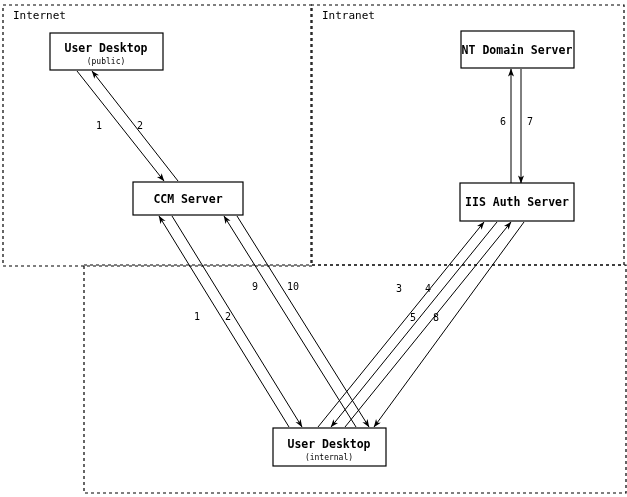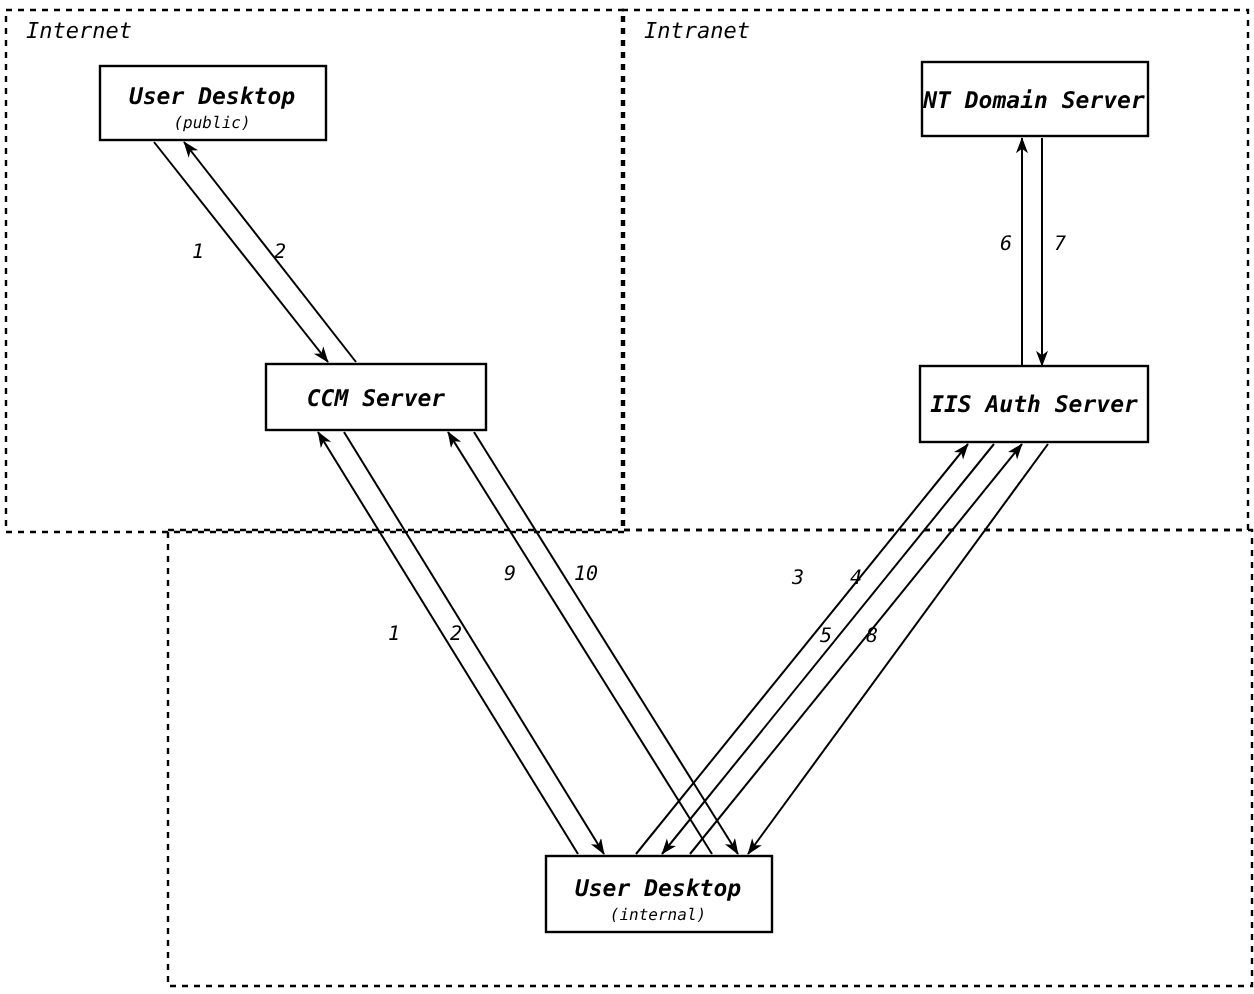--- a/index.html
+++ b/index.html
@@ -9,21 +9,20 @@
   }
   body {
     font-family: "DejaVu Sans Mono", monospace;
   }
   #canvas {
     position: relative;
     width: 627px;
     height: 497px;
     background: #ffffff;
     overflow: hidden;
-    font-style: italic;
   }
   #diagram {
     position: absolute;
     left: 0;
     top: 0;
     width: 627px;
     height: 497px;
   }
   .zone-label {
     font-family: "DejaVu Sans Mono", monospace;

